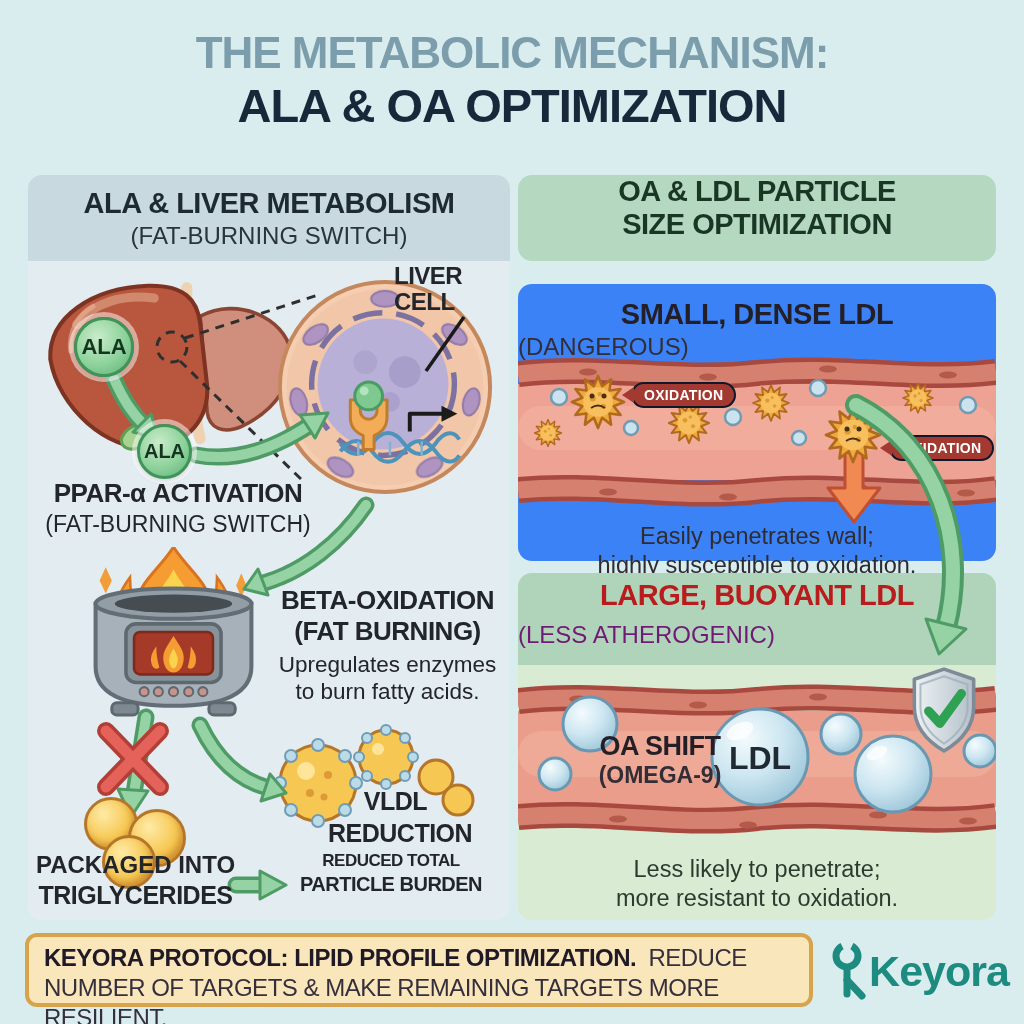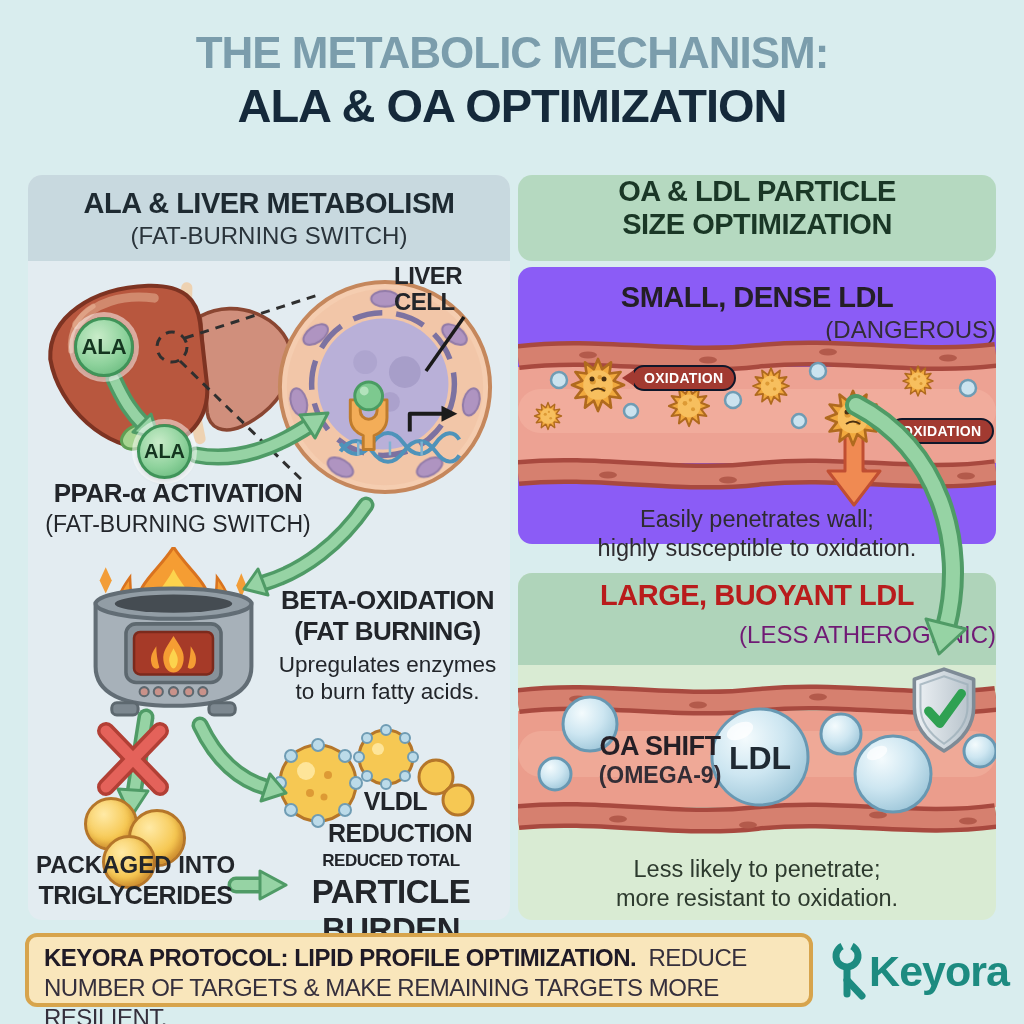--- a/index.html
+++ b/index.html
@@ -26,25 +26,25 @@
   .arf{fill:none;stroke:#96d3a4;stroke-width:10;stroke-linecap:round}
   .arh{fill:#96d3a4;stroke:#4f9b66;stroke-width:3;stroke-linejoin:round}
   .aro2{fill:none;stroke:#4f9b66;stroke-width:22;stroke-linecap:round}
   .arf2{fill:none;stroke:#96d3a4;stroke-width:14;stroke-linecap:round}
   .dash{stroke:#2f2f2f;stroke-width:3;stroke-dasharray:9 7;fill:none}
   .wallo{fill:none;stroke:#a8493f;stroke-width:26}
   .wallf{fill:none;stroke:#d6806f;stroke-width:17}
   .rp-head{position:absolute;left:518px;top:175px;width:478px;height:86px;background:#b5d9c0;
     border-radius:14px;text-align:center;padding-top:0;box-sizing:border-box}
   .rp-head div{font-size:29px;font-weight:bold;letter-spacing:-0.5px;color:#1a3726;line-height:33px}
-  .cream{left:518px;top:267px;width:478px;height:277px;background:#8b5cf6}
+  .cream{left:518px;top:284px;width:478px;height:277px;background:#3b82f6}
   .greens{left:518px;top:573px;width:478px;height:347px;background:#d9ebd3}
   .greens-head{position:absolute;left:0;top:0;width:100%;height:92px;background:#afd4ba;border-radius:14px 14px 0 0}
   .sec-title{position:absolute;width:100%;text-align:center;font-size:29px;font-weight:bold;letter-spacing:-0.5px;color:#241f26}
-  .sec-sub{position:absolute;width:100%;text-align:right;font-size:24px;font-weight:500;color:#332d36}
+  .sec-sub{position:absolute;width:100%;text-align:left;font-size:24px;font-weight:500;color:#332d36}
   .cap{position:absolute;width:100%;text-align:center;font-size:23.5px;font-weight:500;color:#2e2c30;line-height:29px}
   .oxid{position:absolute;background:#a23a31;border:2px solid #0f172a;color:#fff;font-weight:bold;
     font-size:14px;letter-spacing:.3px;padding:3px 11px;border-radius:13px}
   .oxid::before{content:"";position:absolute;left:-11px;top:50%;transform:translateY(-50%);
     border-top:8px solid transparent;border-bottom:8px solid transparent;border-right:12px solid #a23a31}
   .banner{position:absolute;left:25px;top:933px;width:788px;height:74px;background:#f9e6bb;
     border:4px solid #d7a44c;border-radius:12px;box-sizing:border-box;padding:6px 15px;
     font-size:24px;line-height:30px;letter-spacing:-0.5px}
   .bn-b{font-weight:800;color:#1f1a26}
   .bn-r{font-weight:500;color:#352f3c;margin-left:6px}
@@ -258,21 +258,21 @@
       <div class="hd" style="font-size:25px;margin-top:3px">REDUCTION</div>
     </div>
 
     <div class="abs ctr" style="left:0;top:676px;width:215px">
       <div class="small-note" style="font-size:24px">PACKAGED INTO</div>
       <div class="hd" style="font-size:25px;margin-top:2px">TRIGLYCERIDES</div>
     </div>
 
     <div class="abs ctr" style="left:243px;top:676px;width:240px">
       <div class="hd" style="font-size:17px">REDUCED TOTAL</div>
-      <div class="hd" style="font-size:33px;margin-top:2px">PARTICLE BURDEN</div>
+      <div class="hd" style="font-size:20px;margin-top:2px">PARTICLE BURDEN</div>
     </div>
   </section>
 
   <header class="rp-head">
     <div>OA &amp; LDL PARTICLE</div>
     <div>SIZE OPTIMIZATION</div>
   </header>
 
   <section class="panel cream">
     <div class="sec-title" style="top:14px">SMALL, DENSE LDL</div>

